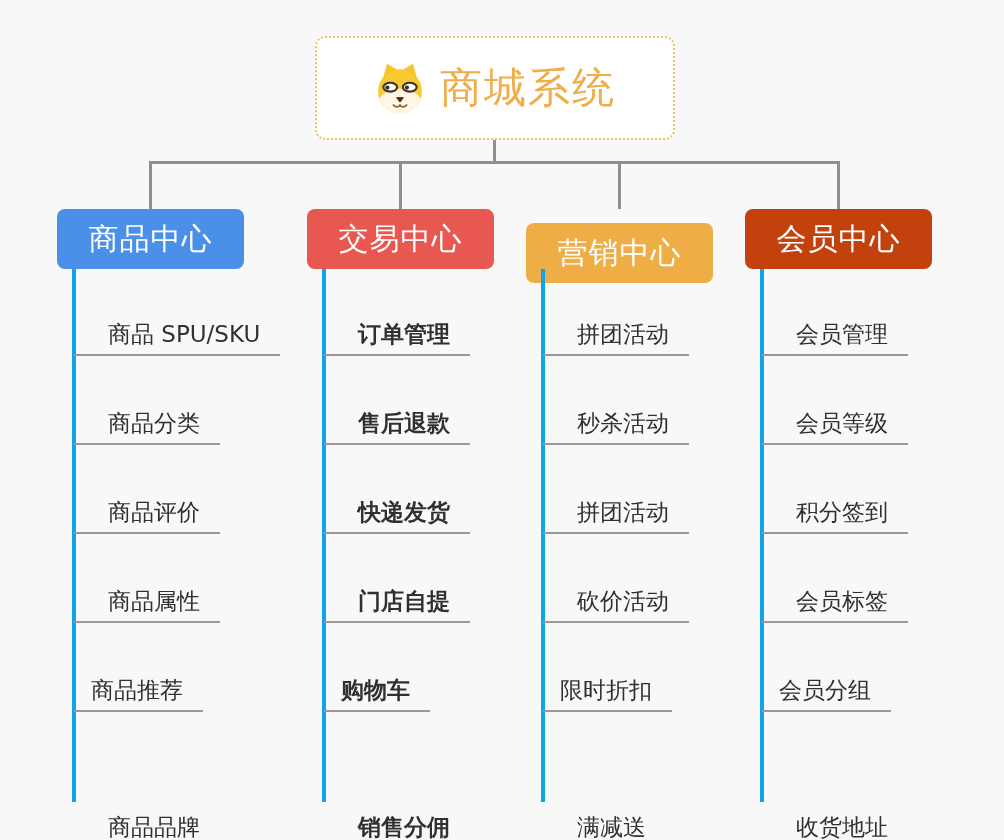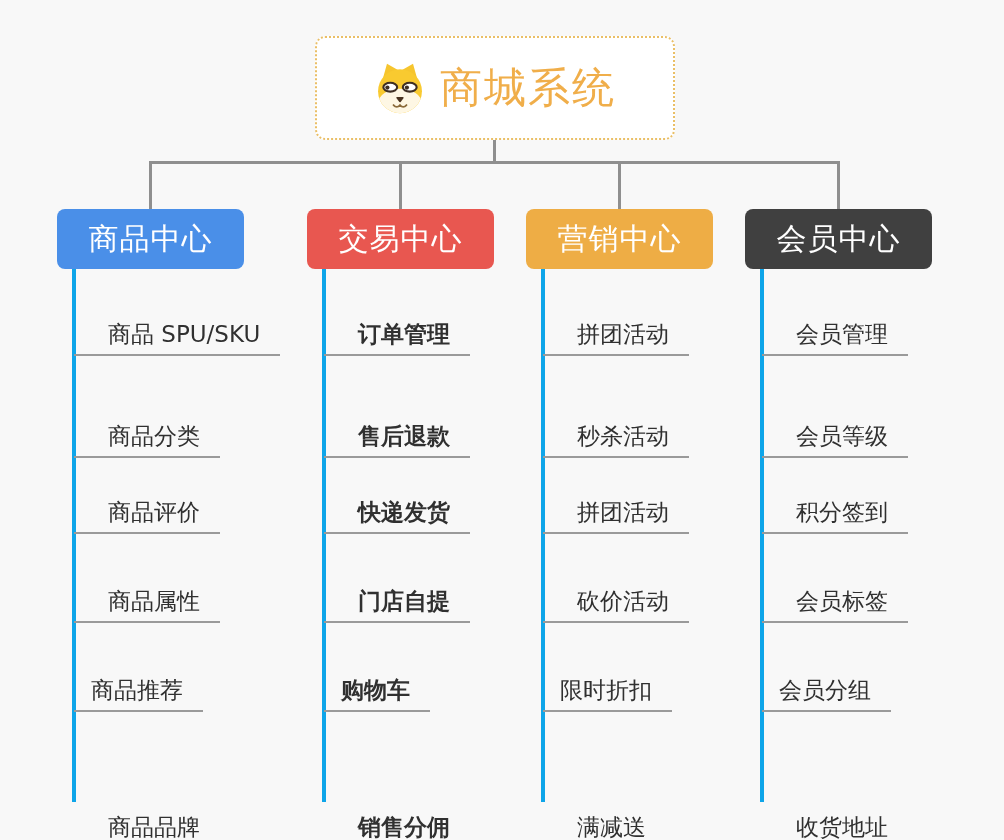--- a/index.html
+++ b/index.html
@@ -32,21 +32,21 @@
   .b1{left:57px;} .b2{left:307px;} .b3{left:526px;} .b4{left:745px;}
 
   
   .col{position:absolute;top:269px;height:533px;border-left:4px solid #0ea5e9;}
   .c1{left:72px;} .c2{left:322px;font-weight:bold;} .c3{left:541px;} .c4{left:760px;}
   .leaf{
     position:absolute;left:-2px;white-space:nowrap;
     font-size:23px;line-height:27px;color:#303030;
     padding:0 20px 6px 34px;border-bottom:2px solid #9a9a9a;
   }
-  .r0{top:52px;} .r1{top:154px;} .r2{top:230px;} .r3{top:319px;} .r4{top:408px;padding-left:17px;} .r5{top:497px;margin-top:48px;}
+  .r0{top:52px;} .r1{top:141px;} .r2{top:230px;} .r3{top:319px;} .r4{top:408px;padding-left:17px;} .r5{top:497px;margin-top:48px;}
 </style>
 </head>
 <body>
 
 <div class="stage" style="background-color: rgb(248, 248, 248);">
 
   <div class="root-node" style="border-color: rgb(234, 191, 102);">
     <svg class="root-icon" viewBox="0 0 64 64" aria-hidden="true">
       <defs>
         <clipPath id="faceclip">
@@ -73,24 +73,24 @@
   <div class="line stub stub2" style="background-color: rgb(143, 143, 143);"></div>
   <div class="line stub stub3" style="background-color: rgb(143, 143, 143);"></div>
   <div class="line stub stub4" style="background-color: rgb(143, 143, 143);"></div>
 
   <div class="branch b1" style="background-color: rgb(74, 143, 232);">
     <span>商品中心</span>
   </div>
   <div class="branch b2" style="background-color: rgb(232, 87, 80);">
     <span>交易中心</span>
   </div>
-  <div class="branch b3" style="background-color: rgb(238, 173, 69);">
+  <div class="branch b3" style="background-color: rgb(238, 173, 69); margin-top: 14px;">
     <span>营销中心</span>
   </div>
-  <div class="branch b4" style="background-color: #404040;">
+  <div class="branch b4" style="background-color: #c2410c;">
     <span>会员中心</span>
   </div>
 
   <div class="col c1">
     <div class="leaf r0">商品 SPU/SKU</div>
     <div class="leaf r1">商品分类</div>
     <div class="leaf r2">商品评价</div>
     <div class="leaf r3">商品属性</div>
     <div class="leaf r4">商品推荐</div>
     <div class="leaf r5">商品品牌</div>

